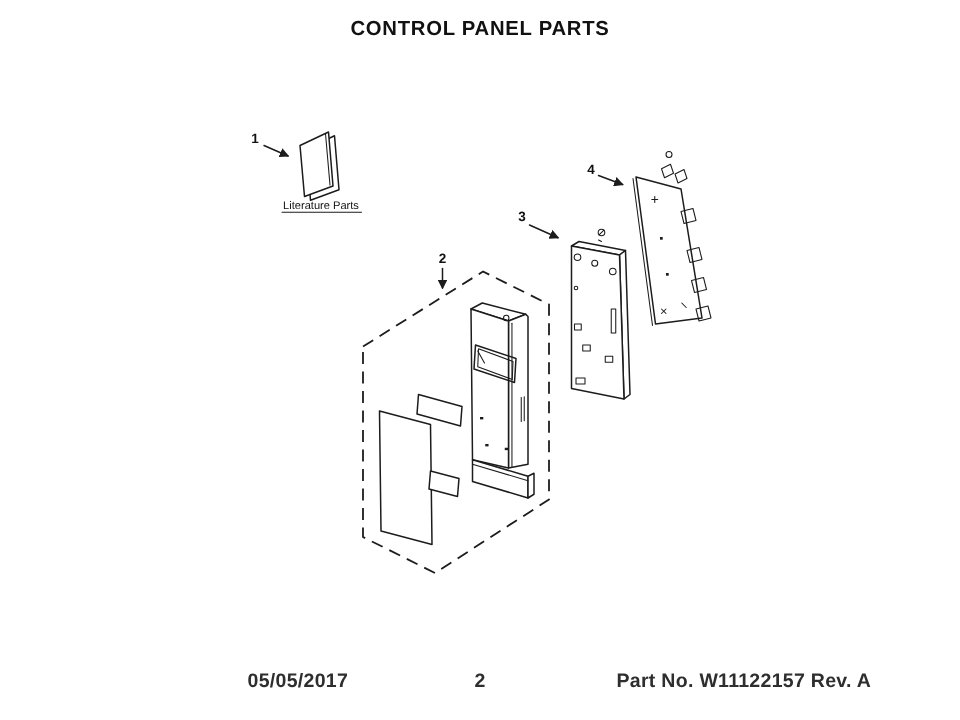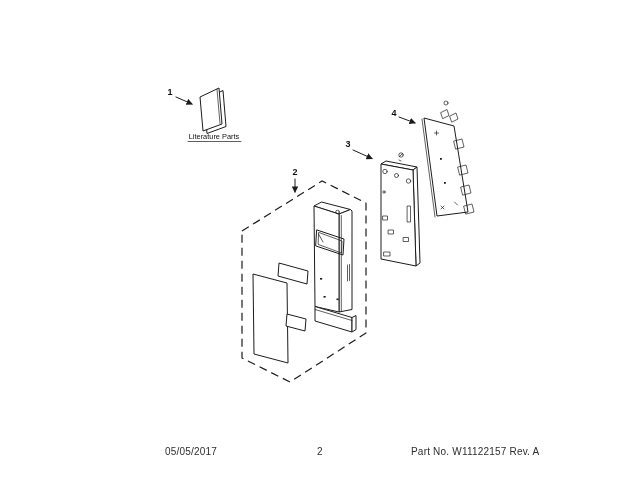--- a/index.html
+++ b/index.html
@@ -1,37 +1,38 @@
 <!DOCTYPE html>
 <html><head>
 <meta charset="utf-8">
 <style>
   html,body{margin:0;padding:0;background:#e8e8e8;}
   .page{position:relative;width:640px;height:480px;background:#ffffff;overflow:hidden;
         font-family:"Liberation Sans",sans-serif;color:#111;}
   .title{position:absolute;top:11px;left:0;width:100%;text-align:center;
          font-size:13.5px;font-weight:bold;letter-spacing:.5px;color:#111;}
-  .footer-item{position:absolute;top:446px;font-size:10px;color:#2e2e2e;letter-spacing:.2px;}
+  .footer-item{position:absolute;top:446px;font-size:13px;color:#2e2e2e;letter-spacing:.2px;font-weight:bold;}
   .f-date{left:165px;}
   .f-page{left:0;width:640px;text-align:center;}
   .f-part{left:389px;padding-left:22px;}
   svg{position:absolute;top:0;left:0;}
   .ln{fill:none;stroke:#1c1c1c;stroke-width:1;stroke-linejoin:round;stroke-linecap:round;}
   .fw{fill:#ffffff;stroke:#1c1c1c;stroke-width:1;stroke-linejoin:round;}
   .dsh{fill:none;stroke:#1c1c1c;stroke-width:1.2;stroke-dasharray:8 5;stroke-linejoin:miter;}
   .thin{stroke-width:.7;}
   .dot{fill:#1c1c1c;stroke:none;}
   text.callout{font:bold 9px "Liberation Sans",sans-serif;fill:#111;text-anchor:middle;}
   text.part-label{font:7.4px "Liberation Sans",sans-serif;fill:#111;text-anchor:middle;}
 </style>
 </head>
 <body>
 
 <div class="page">
 
+  <div class="title">CONTROL PANEL PARTS</div>
 
   <svg width="640" height="480" viewBox="0 0 640 480">
     <defs>
       <marker id="ah" viewBox="0 0 10 10" refX="8.5" refY="5" markerWidth="6.5" markerHeight="6.5" orient="auto">
         <path d="M0,0 L10,5 L0,10 Z" fill="#1c1c1c"></path>
       </marker>
     </defs>
 
     <g>
       <polygon class="fw" points="204,99.5 223,90.5 226,126.5 207,133.5"></polygon>

